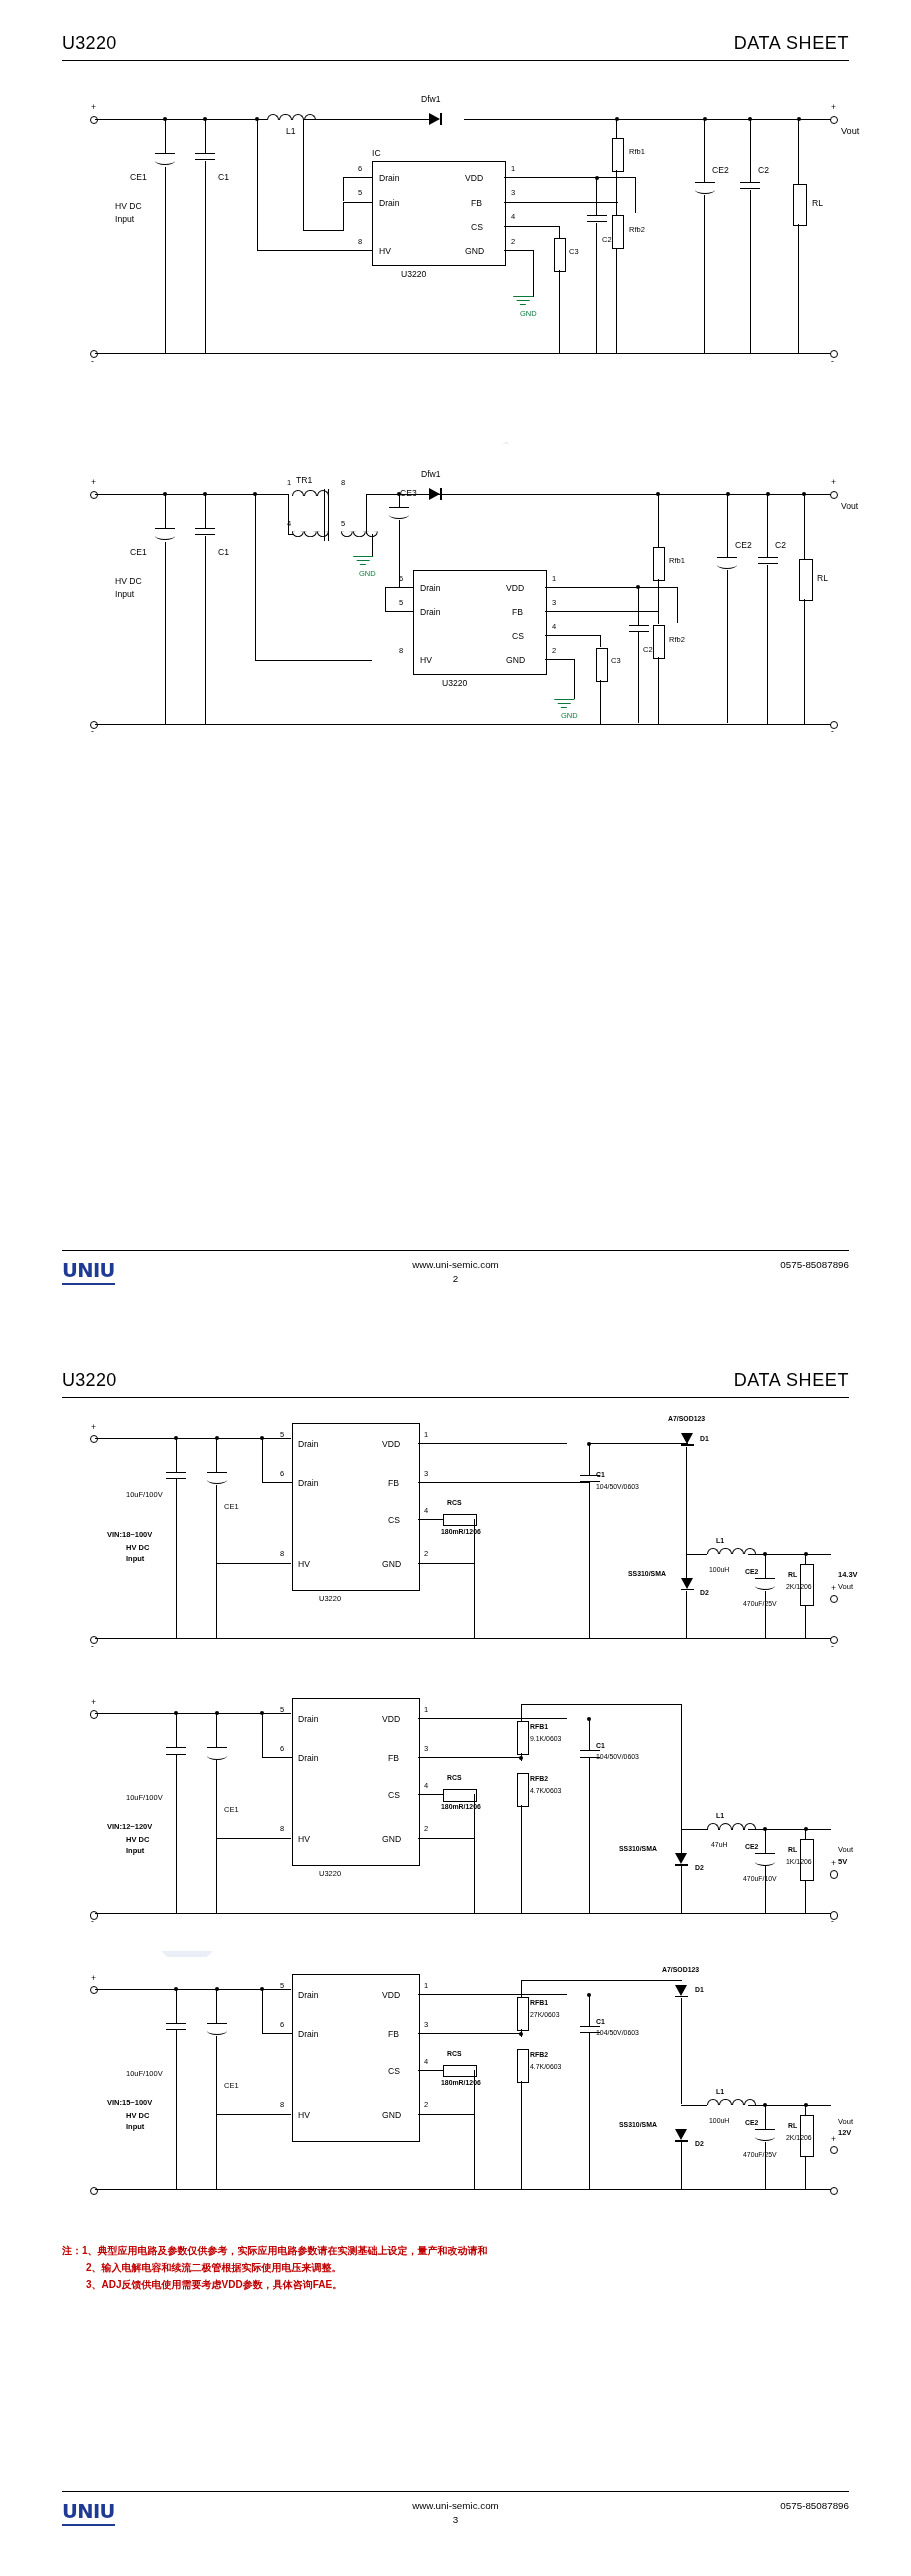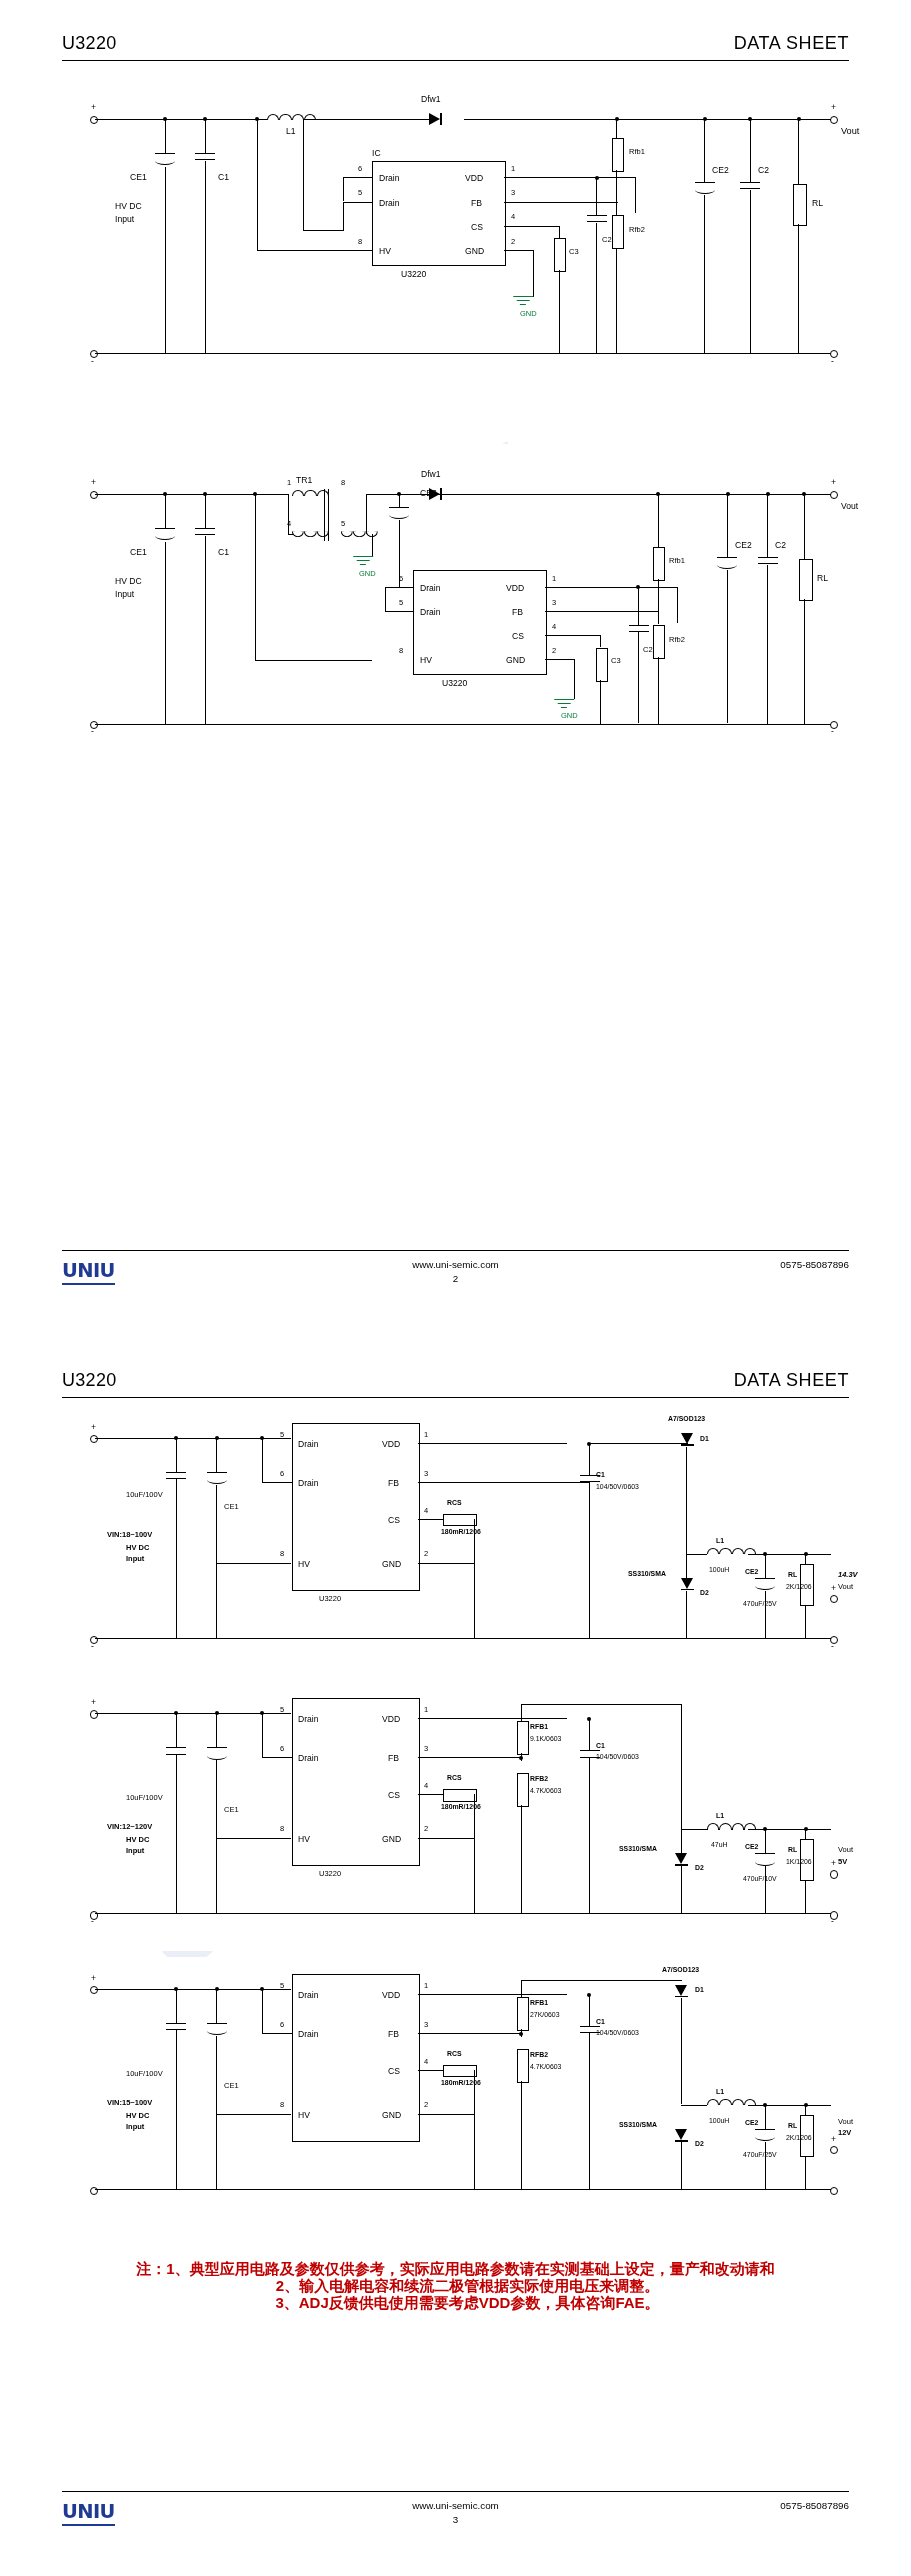--- a/index.html
+++ b/index.html
@@ -80,21 +80,21 @@
   .footer-rule{margin:0 62px;border-top:1.1px solid #000;}
   .footer{position:relative;margin:0 62px;height:49px;}
   .logo{position:absolute;left:0;top:8px;font-family:"DejaVu Sans",sans-serif;font-size:19.5px;color:#1f3a93;font-weight:bold;letter-spacing:-0.6px;}
   .logo u{text-decoration:none;border-bottom:2.3px solid #1f3a93;padding-bottom:1.1px;}
   .fcenter{position:absolute;left:0;right:0;text-align:center;top:8px;font-size:9.8px;}
   .fpage{position:absolute;left:0;right:0;text-align:center;top:22px;font-size:9.8px;}
   .fright{position:absolute;right:0;top:8px;font-size:9.8px;}
 
   
   .frame3{width:809px;height:270px;margin-left:62px;}
-  .notes{margin:33px 62px 0 62px;color:#c00000;font-size:15px;line-height:17px;text-align:center;}
+  .notes{margin:15px 62px 0 62px;color:#c00000;font-size:10px;line-height:17px;}
   .notes div{font-weight:bold;}
   .notes .ind1{margin-left:24px;}
   .notes .ind2{margin-left:42px;}
 </style>
 </head>
 <body>
 
 <div class="page page1">
 
   <div class="pg-header">
@@ -320,21 +320,21 @@
     <div class="ln hl" style="left:304px;top:50px;width:63px;"></div>
     <div class="ln vl" style="left:304px;top:50px;height:40px;"></div>
 
     <div class="capp" style="left:327px;top:63px;">
       <div class="p1"></div>
         <div class="arc"></div>
     </div>
     <div class="ln vl" style="left:337px;top:50px;height:13.2px;"></div>
     <div class="dot" style="left:335px;top:48px;"></div>
     <div class="ln vl" style="left:337px;top:76px;height:23px;"></div>
-    <div class="lbl" style="left:358px;top:44px;">CE3</div>
+    <div class="lbl" style="left:338px;top:44px;">CE3</div>
 
     <div class="dot" style="left:101px;top:48px;"></div>
     <div class="ln vl" style="left:103px;top:50px;height:34px;"></div>
     <div class="capp" style="left:93px;top:84px;">
       <div class="p1"></div>
         <div class="arc"></div>
     </div>
     <div class="ln vl" style="left:103px;top:98px;height:182px;"></div>
     <div class="lbl" style="left:68px;top:103px;">CE1</div>
 
@@ -585,21 +585,21 @@
     <div class="lbl xs" style="left:683px;top:162px;font-weight:bold;">CE2</div>
     <div class="lbl xs" style="left:681px;top:194px;">470uF/25V</div>
 
     <div class="res v" style="left:738px;top:158px;width:11.5px;height:40px;"></div>
     <div class="ln vl" style="left:743px;top:148px;height:11px;"></div>
     <div class="dot" style="left:742px;top:146px;"></div>
     <div class="ln vl" style="left:743px;top:199px;height:34px;"></div>
     <div class="lbl xs" style="left:726px;top:165px;font-weight:bold;">RL</div>
     <div class="lbl xs" style="left:724px;top:177px;">2K/1206</div>
 
-    <div class="lbl sm" style="left:776px;top:164px;font-weight:bold;font-style:italic;">14.3V</div>
+    <div class="lbl sm" style="left:776px;top:164px;font-weight:bold;">14.3V</div>
     <div class="lbl sm" style="left:776px;top:176px;">Vout</div>
   </div>
 
   <div class="sch frame3" style="margin-top:5.7px;">
     <div class="term" style="left:27.6px;top:29px;"></div>
     <div class="lbl" style="left:29px;top:16px;">+</div>
     <div class="term" style="left:27.6px;top:230px;"></div>
     <div class="lbl" style="left:29px;top:235px;">-</div>
     <div class="term" style="left:768px;top:189px;"></div>
     <div class="lbl" style="left:769px;top:177px;">+</div>

